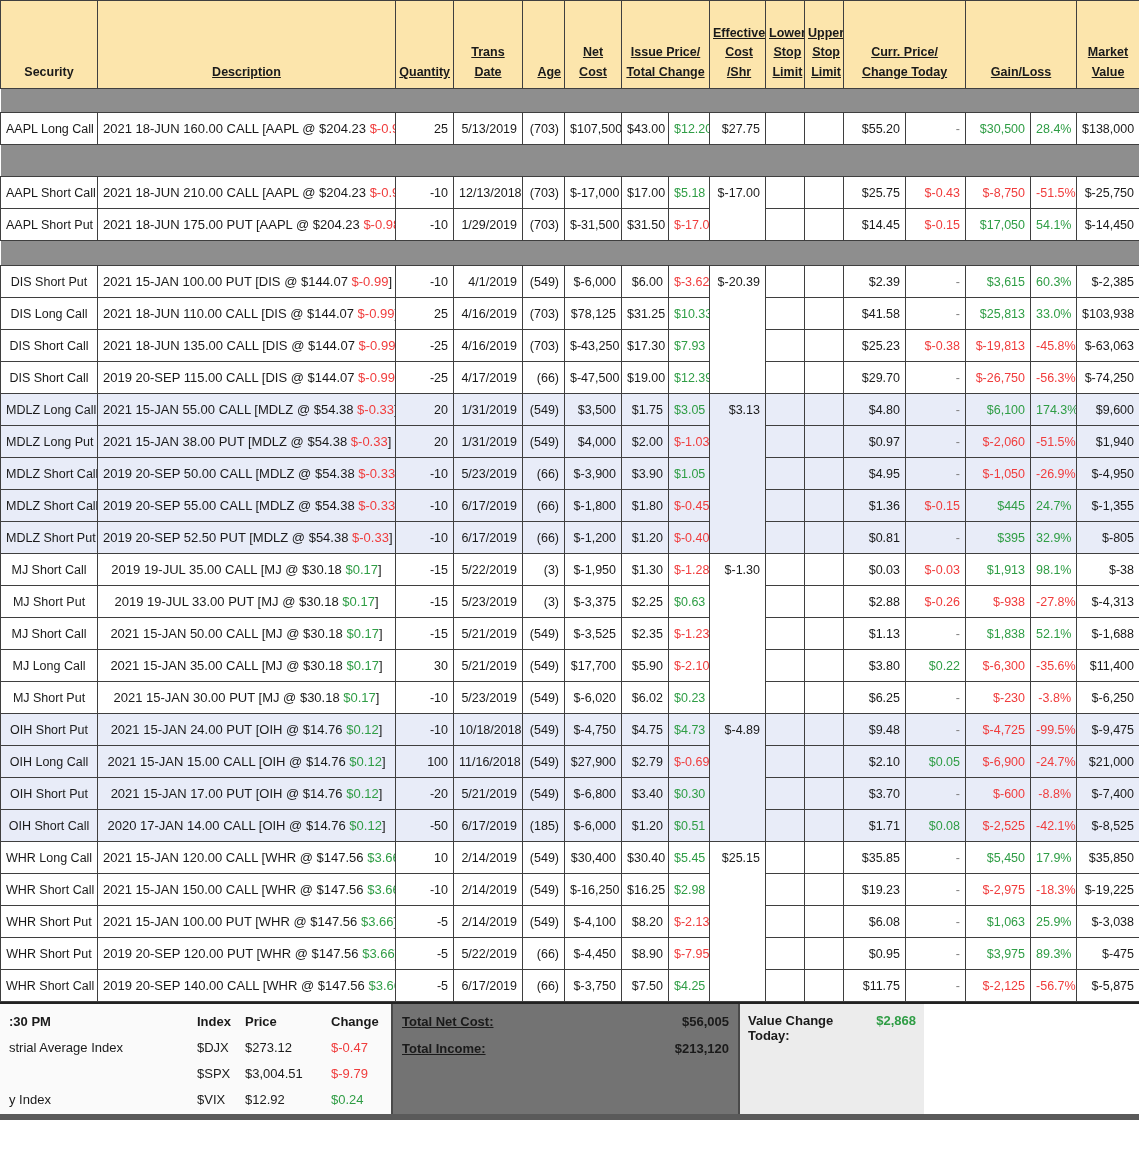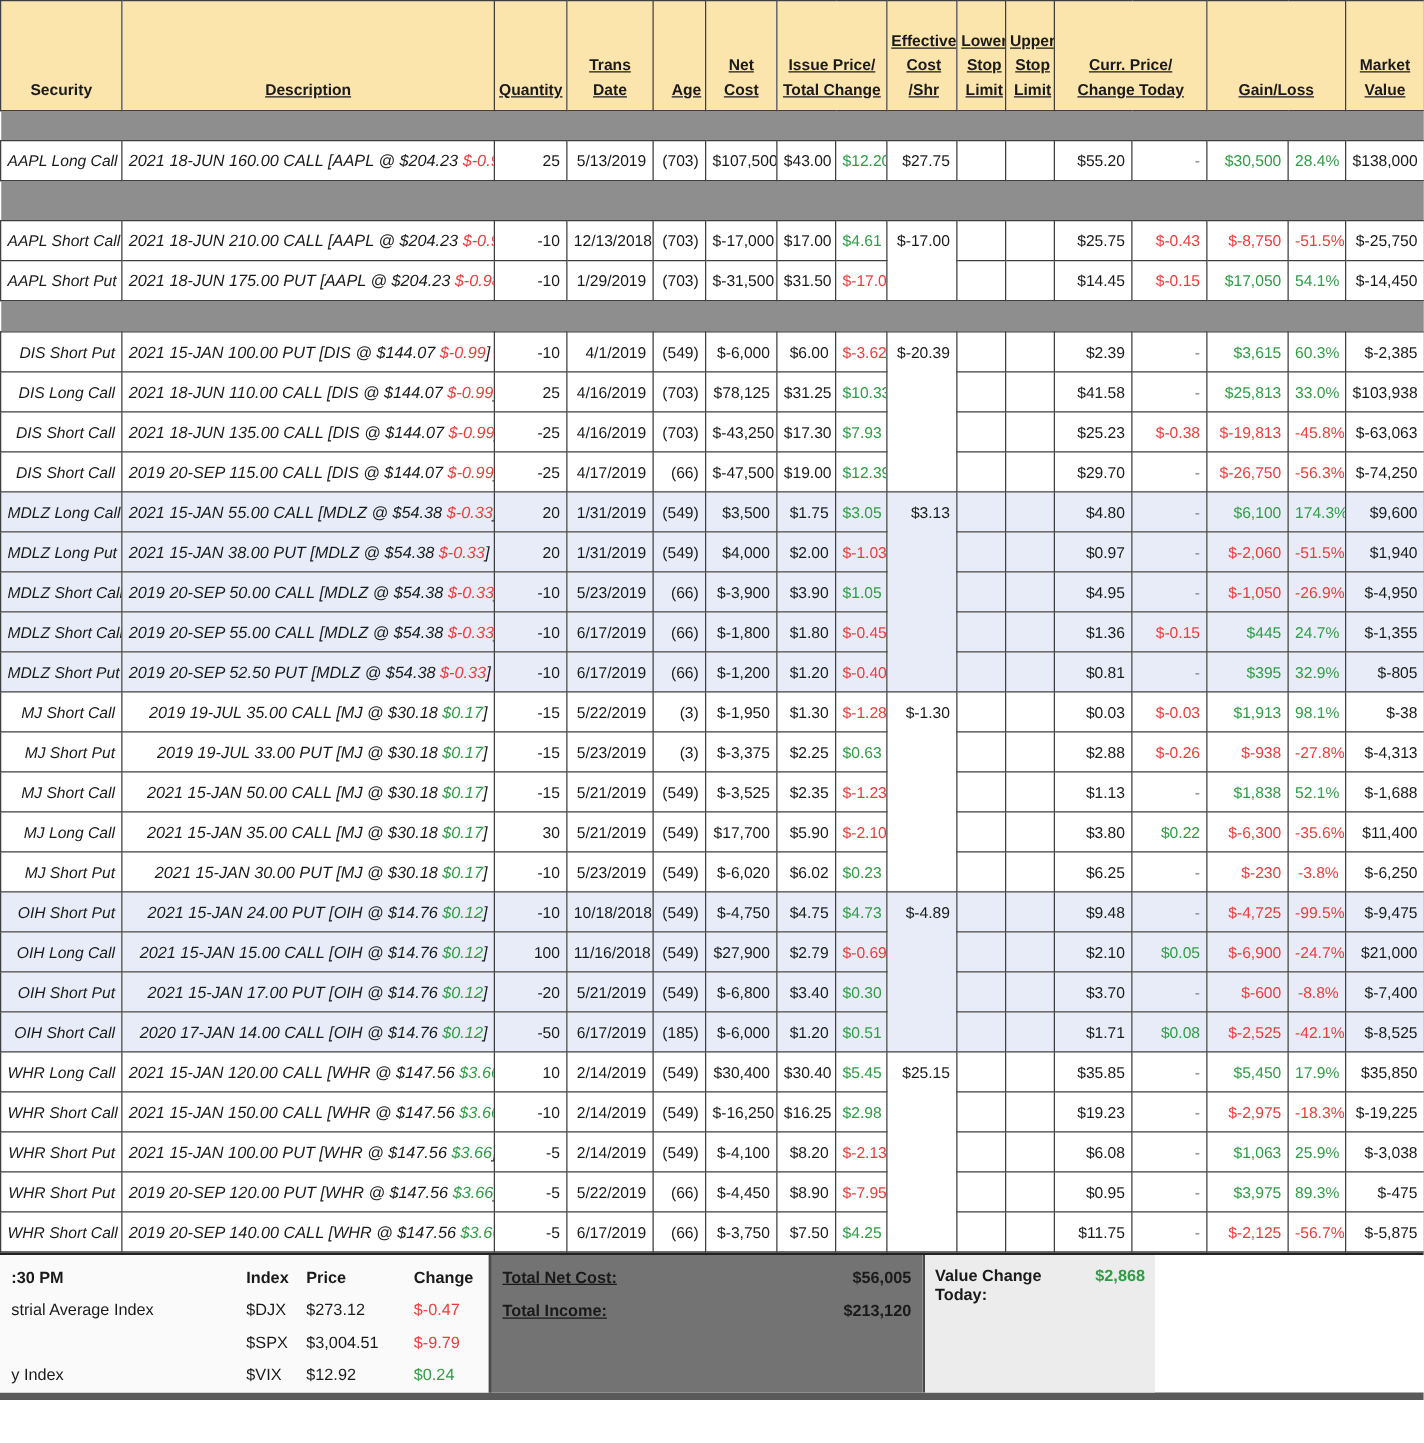--- a/index.html
+++ b/index.html
@@ -17,21 +17,21 @@
     height:88px;
     vertical-align:bottom;
     padding:2px 3px 6px 3px;
     font-size:12.5px;
     font-weight:bold;
     text-align:center;
   }
   th .hu { text-decoration:underline; white-space:pre-line; line-height:1.55; display:inline-block; }
   th .hp { white-space:pre-line; line-height:1.55; display:inline-block; }
   th.r, td.r { text-align:right; }
-  th.l, td.l { text-align:right;font-style:italic; }
+  th.l, td.l { text-align:center; }
   tbody td { height:32px; font-size:12.5px; padding:0 5px; background:#ffffff; }
   tbody tr.blue td { background:var(--blue-row); }
   td.desc { font-size:13px; }
   td.eff { vertical-align:top; padding-top:9px; }
   tr.sep td { background:var(--separator); border:none; padding:0; }
   .neg  { color:var(--negative); }
   .pos  { color:var(--positive); }
   .dash { color:var(--dash); }
 
   .footer { display:flex; border-top:2px solid #222; height:112px; font-size:13px; }
@@ -123,21 +123,21 @@
         <td colspan="16" style="height: 32px;"></td>
       </tr>
       <tr class="white">
         <td class="l">AAPL Short Call</td>
         <td class="l desc"><span>2021 18-JUN 210.00 CALL [AAPL @ $204.23</span> <span class="sign neg">$-0.98</span></td>
         <td class="r">-10</td>
         <td class="r">12/13/2018</td>
         <td class="r">(703)</td>
         <td class="r">$-17,000</td>
         <td class="r">$17.00</td>
-        <td class="r sign pos">$4.61</td>
+        <td class="r sign pos">$5.18</td>
         <td class="r eff" rowspan="2">$-17.00</td>
         <td class="r"></td>
         <td class="r"></td>
         <td class="r">$25.75</td>
         <td class="r sign neg">$-0.43</td>
         <td class="r sign neg">$-8,750</td>
         <td class="r sign neg">-51.5%</td>
         <td class="r">$-25,750</td>
       </tr>
       <tr class="white">

